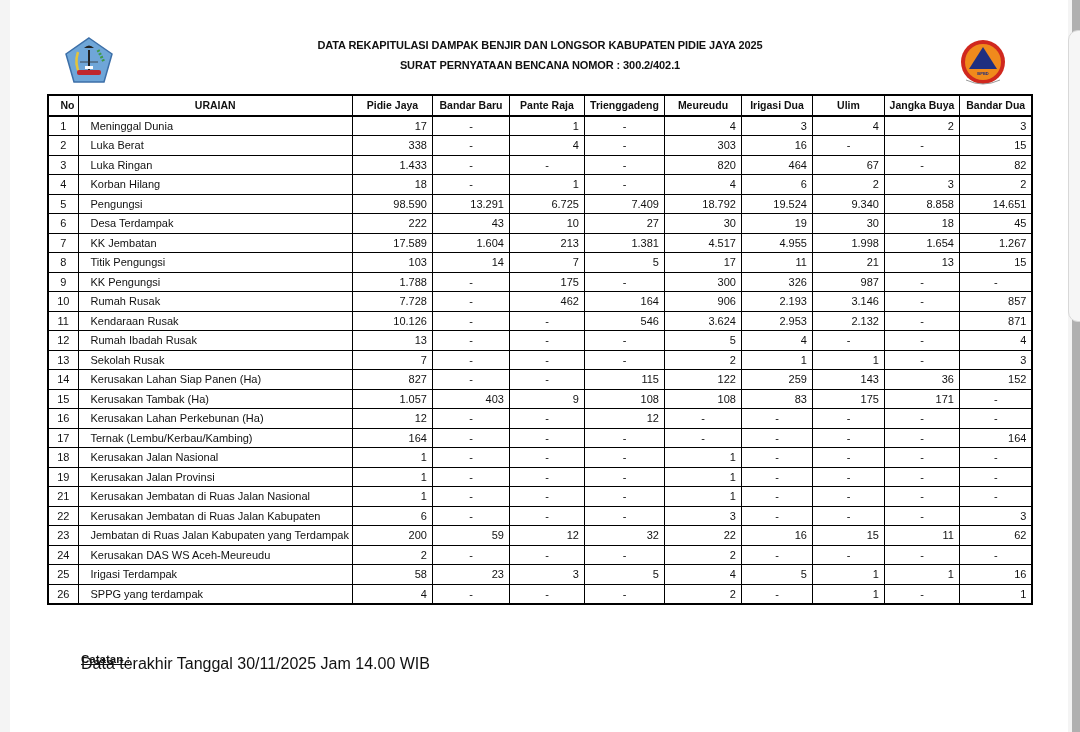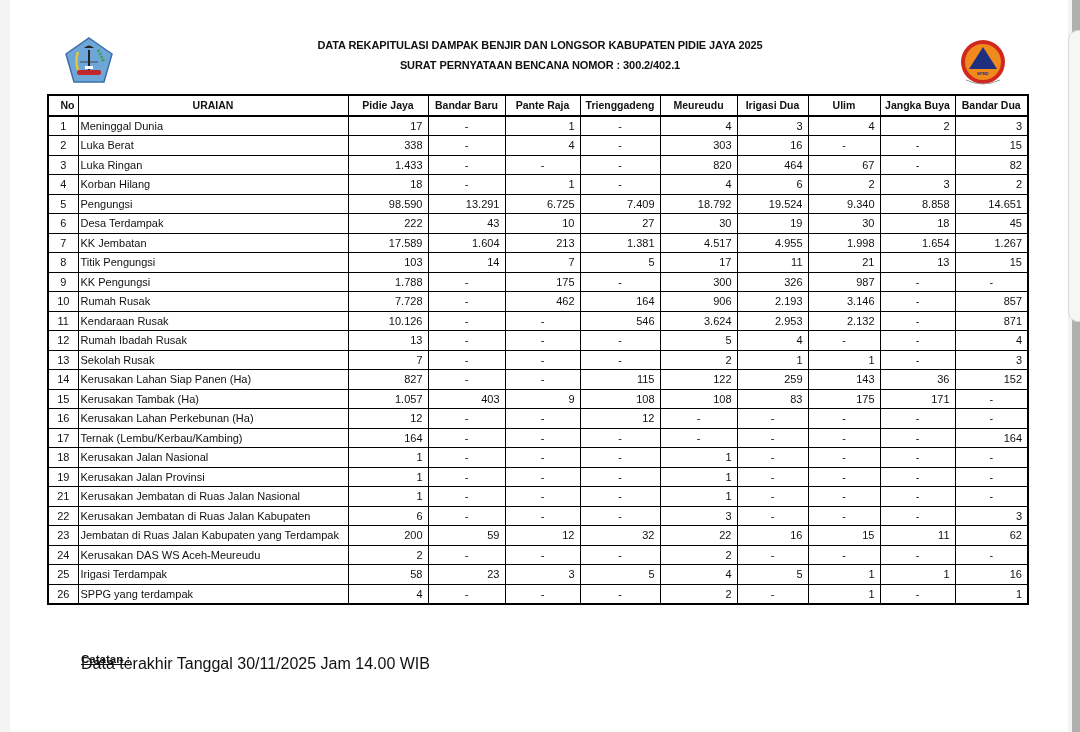--- a/index.html
+++ b/index.html
@@ -36,21 +36,21 @@
     font-size: 11px; color: #111;
     border: 2px solid #000;
   }
   table.recap th, table.recap td {
     border: 1px solid #000; height: 18.5px; padding: 0 3px;
     white-space: nowrap; overflow: hidden; line-height: 18px;
   }
   table.recap th { font-weight: bold; text-align: center; font-size: 10.5px; border-bottom: 2px solid #000; }
   table.recap th.no-h { text-align: right; }
   table.recap td.no { text-align: center; }
-  table.recap td.uraian { text-align: left; padding-left: 2px; }
+  table.recap td.uraian { text-align: left; padding-left: 12px; }
   table.recap td.num { text-align: right; padding-right: 5px; }
   table.recap td.dash { text-align: center; }
 
   .note-title {
     position: absolute; left: 81px; top: 653px;
     font-weight: bold; font-size: 11.5px; text-decoration: underline; color: #111;
   }
   .note-text {
     position: absolute; left: 81px; top: 655px;
     font-size: 16px; color: #111;

